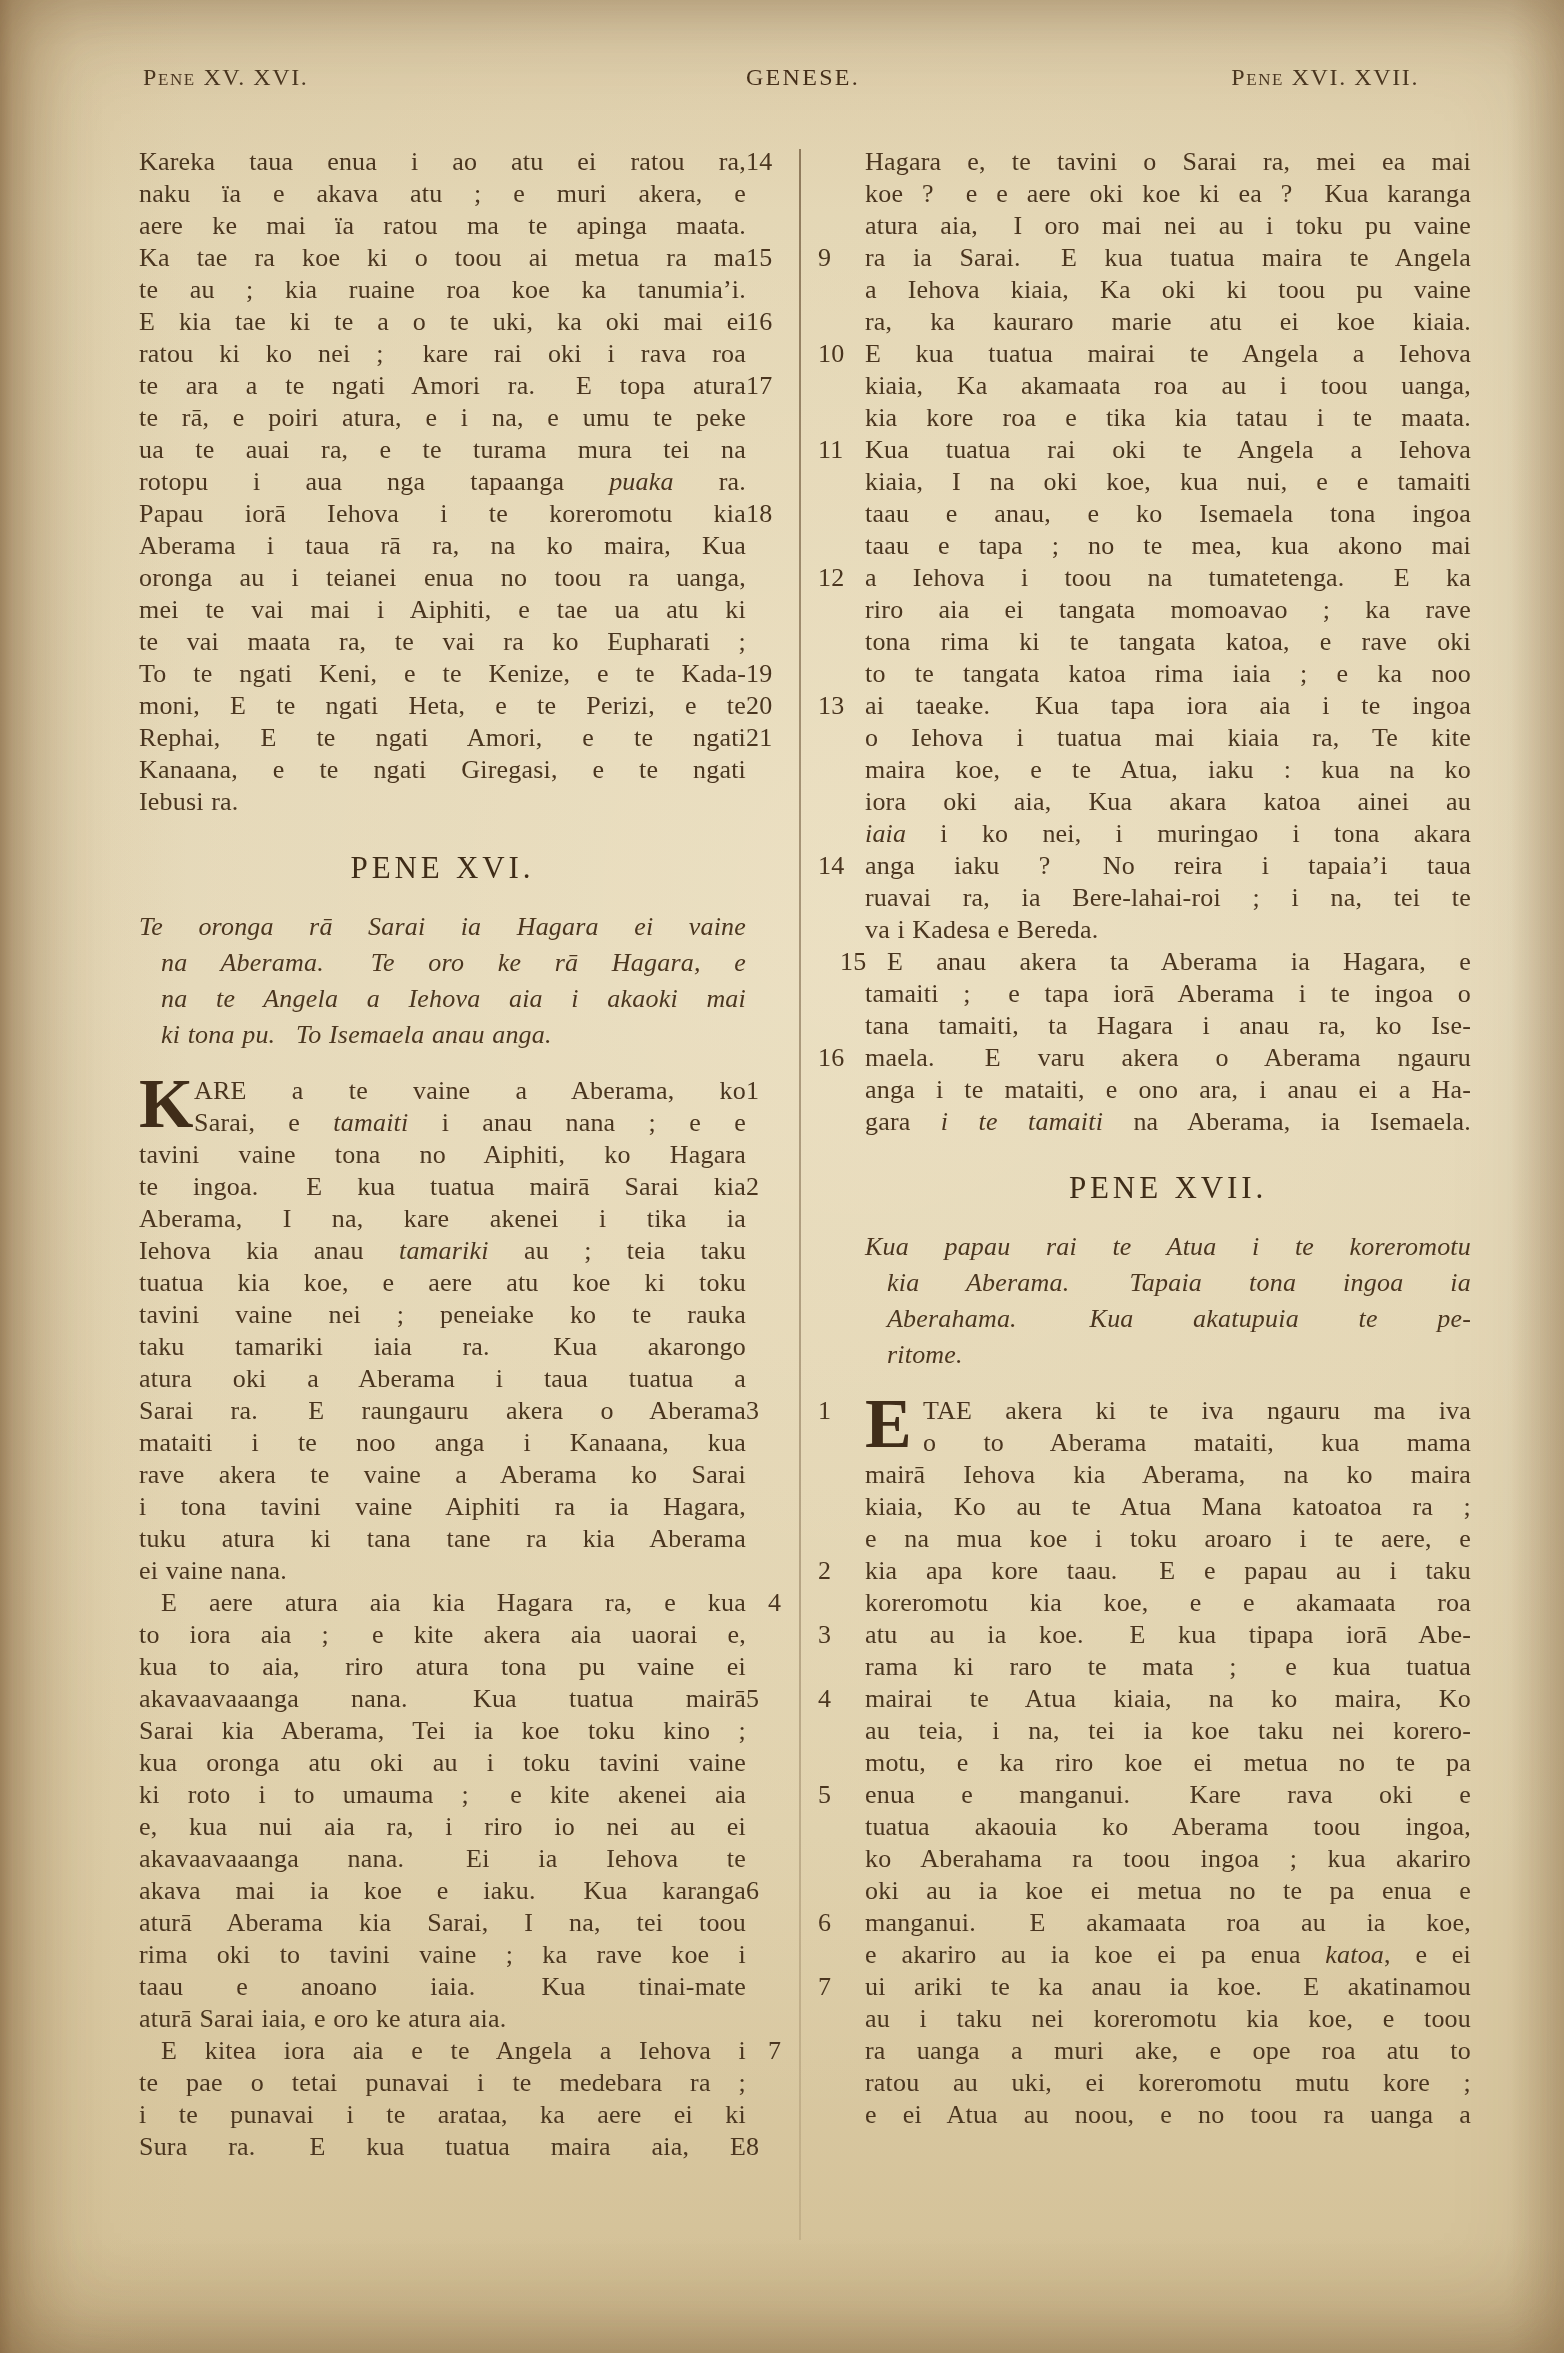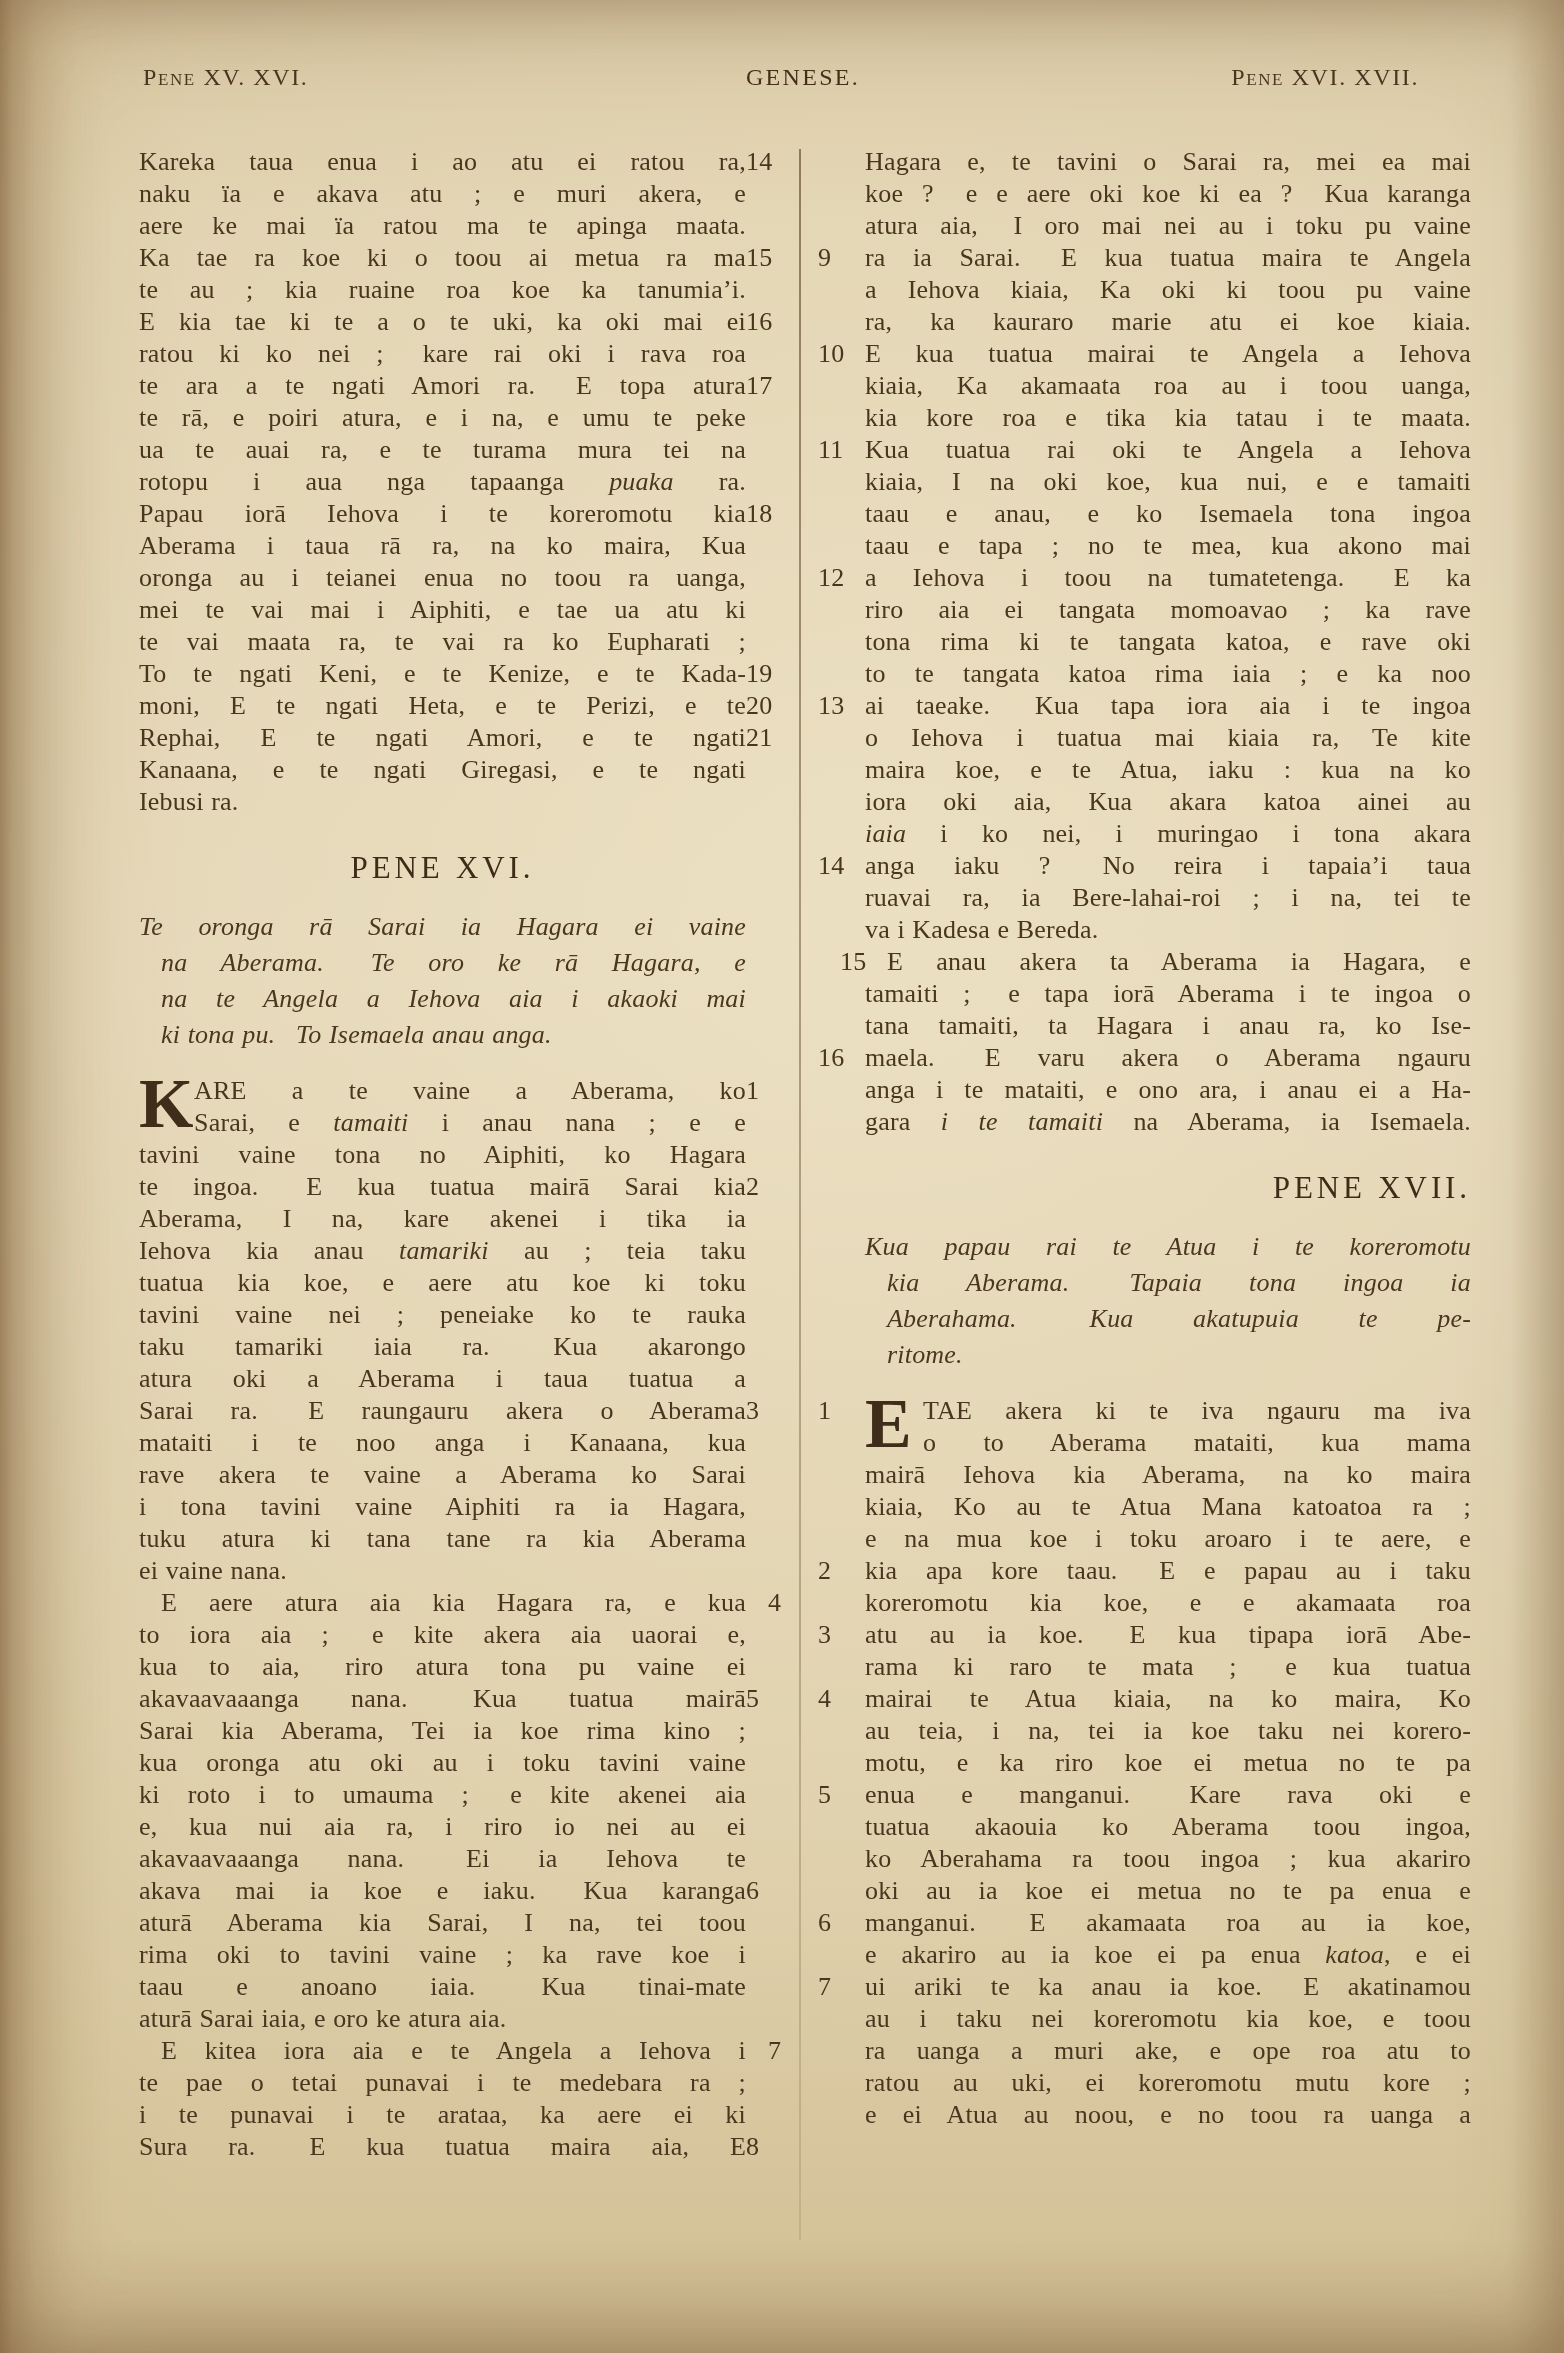--- a/index.html
+++ b/index.html
@@ -47,21 +47,21 @@
   .line.ind{text-indent:22px;}
   .line.sum{font-style:italic;line-height:36px;color:#4b361f;}
   .vnum{position:absolute;top:0;font-style:normal;}
   .col-left .vnum{right:0;width:36px;text-align:right;}
   .col-right .vnum{left:0;width:44px;text-align:left;}
   .chapter-heading{
     text-align:center;font-size:31px;letter-spacing:3.9px;color:#3f2c18;
     margin:34px 0 25px 0;white-space:nowrap;
   }
   .col-left .chapter-heading{padding-right:36px;text-align:center;}
-  .col-right .chapter-heading{padding-left:47px;text-align:right;}
+  .col-right .chapter-heading{padding-left:47px;}
   .dc{
     position:absolute;top:-3.1px;font-size:70px;line-height:64px;font-weight:bold;color:#402d19;
   }
   .col-left .dc{left:0;}
   .col-right .dc{left:47px;}
   .col-left .dcline,.col-left .padline{padding-left:55px;}
   .col-right .dcline,.col-right .padline{padding-left:105px;}
 </style>
 </head>
 <body>
@@ -113,21 +113,21 @@
       <div class="line"><span class="vnum">3</span>Sarai ra.  E raungauru akera o Aberama</div>
       <div class="line">mataiti i te noo anga i Kanaana, kua</div>
       <div class="line">rave akera te vaine a Aberama ko Sarai</div>
       <div class="line">i tona tavini vaine Aiphiti ra ia Hagara,</div>
       <div class="line">tuku atura ki tana tane ra kia Aberama</div>
       <div class="line end">ei vaine nana.</div>
       <div class="line ind"><span class="vnum">4</span>E aere atura aia kia Hagara ra, e kua</div>
       <div class="line">to iora aia ;  e kite akera aia uaorai e,</div>
       <div class="line">kua to aia,  riro atura tona pu vaine ei</div>
       <div class="line"><span class="vnum">5</span>akavaavaaanga nana.  Kua tuatua mairā</div>
-      <div class="line">Sarai kia Aberama, Tei ia koe rima kino ;</div>
+      <div class="line">Sarai kia Aberama, Tei ia koe toku kino ;</div>
       <div class="line">kua oronga atu oki au i toku tavini vaine</div>
       <div class="line">ki roto i to umauma ;  e kite akenei aia</div>
       <div class="line">e, kua nui aia ra, i riro io nei au ei</div>
       <div class="line">akavaavaaanga nana.  Ei ia Iehova te</div>
       <div class="line"><span class="vnum">6</span>akava mai ia koe e iaku.  Kua karanga</div>
       <div class="line">aturā Aberama kia Sarai, I na, tei toou</div>
       <div class="line">rima oki to tavini vaine ; ka rave koe i</div>
       <div class="line">taau e anoano iaia.  Kua tinai-mate</div>
       <div class="line end">aturā Sarai iaia, e oro ke atura aia.</div>
       <div class="line ind"><span class="vnum">7</span>E kitea iora aia e te Angela a Iehova i</div>

